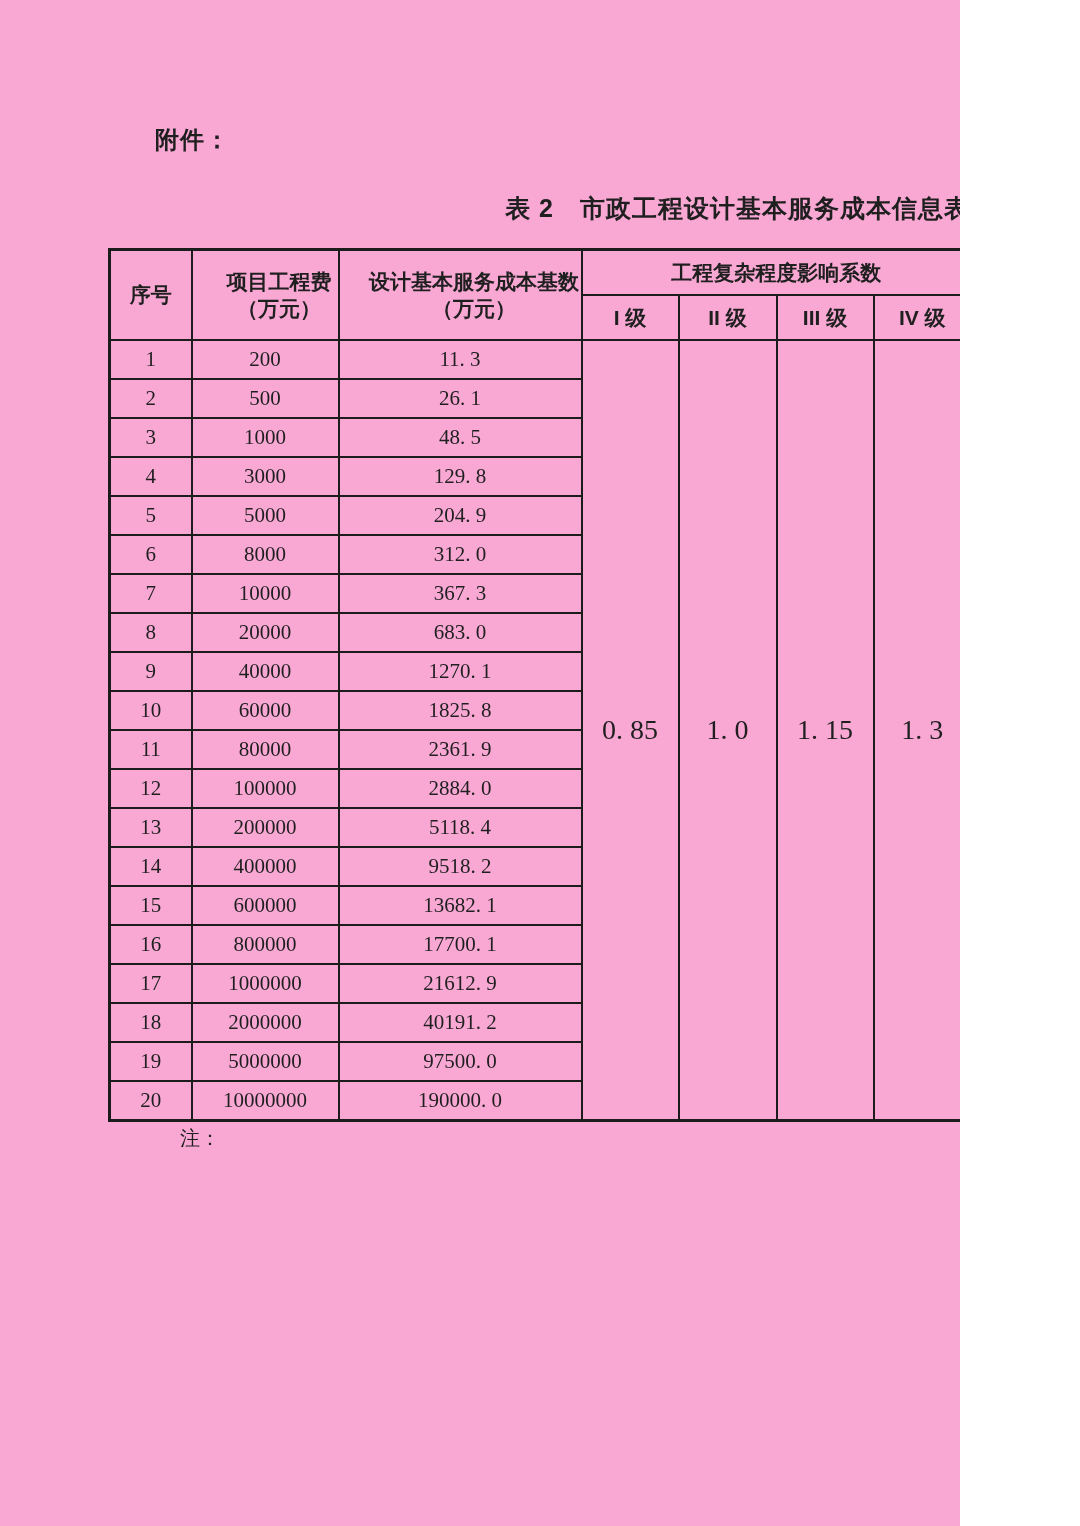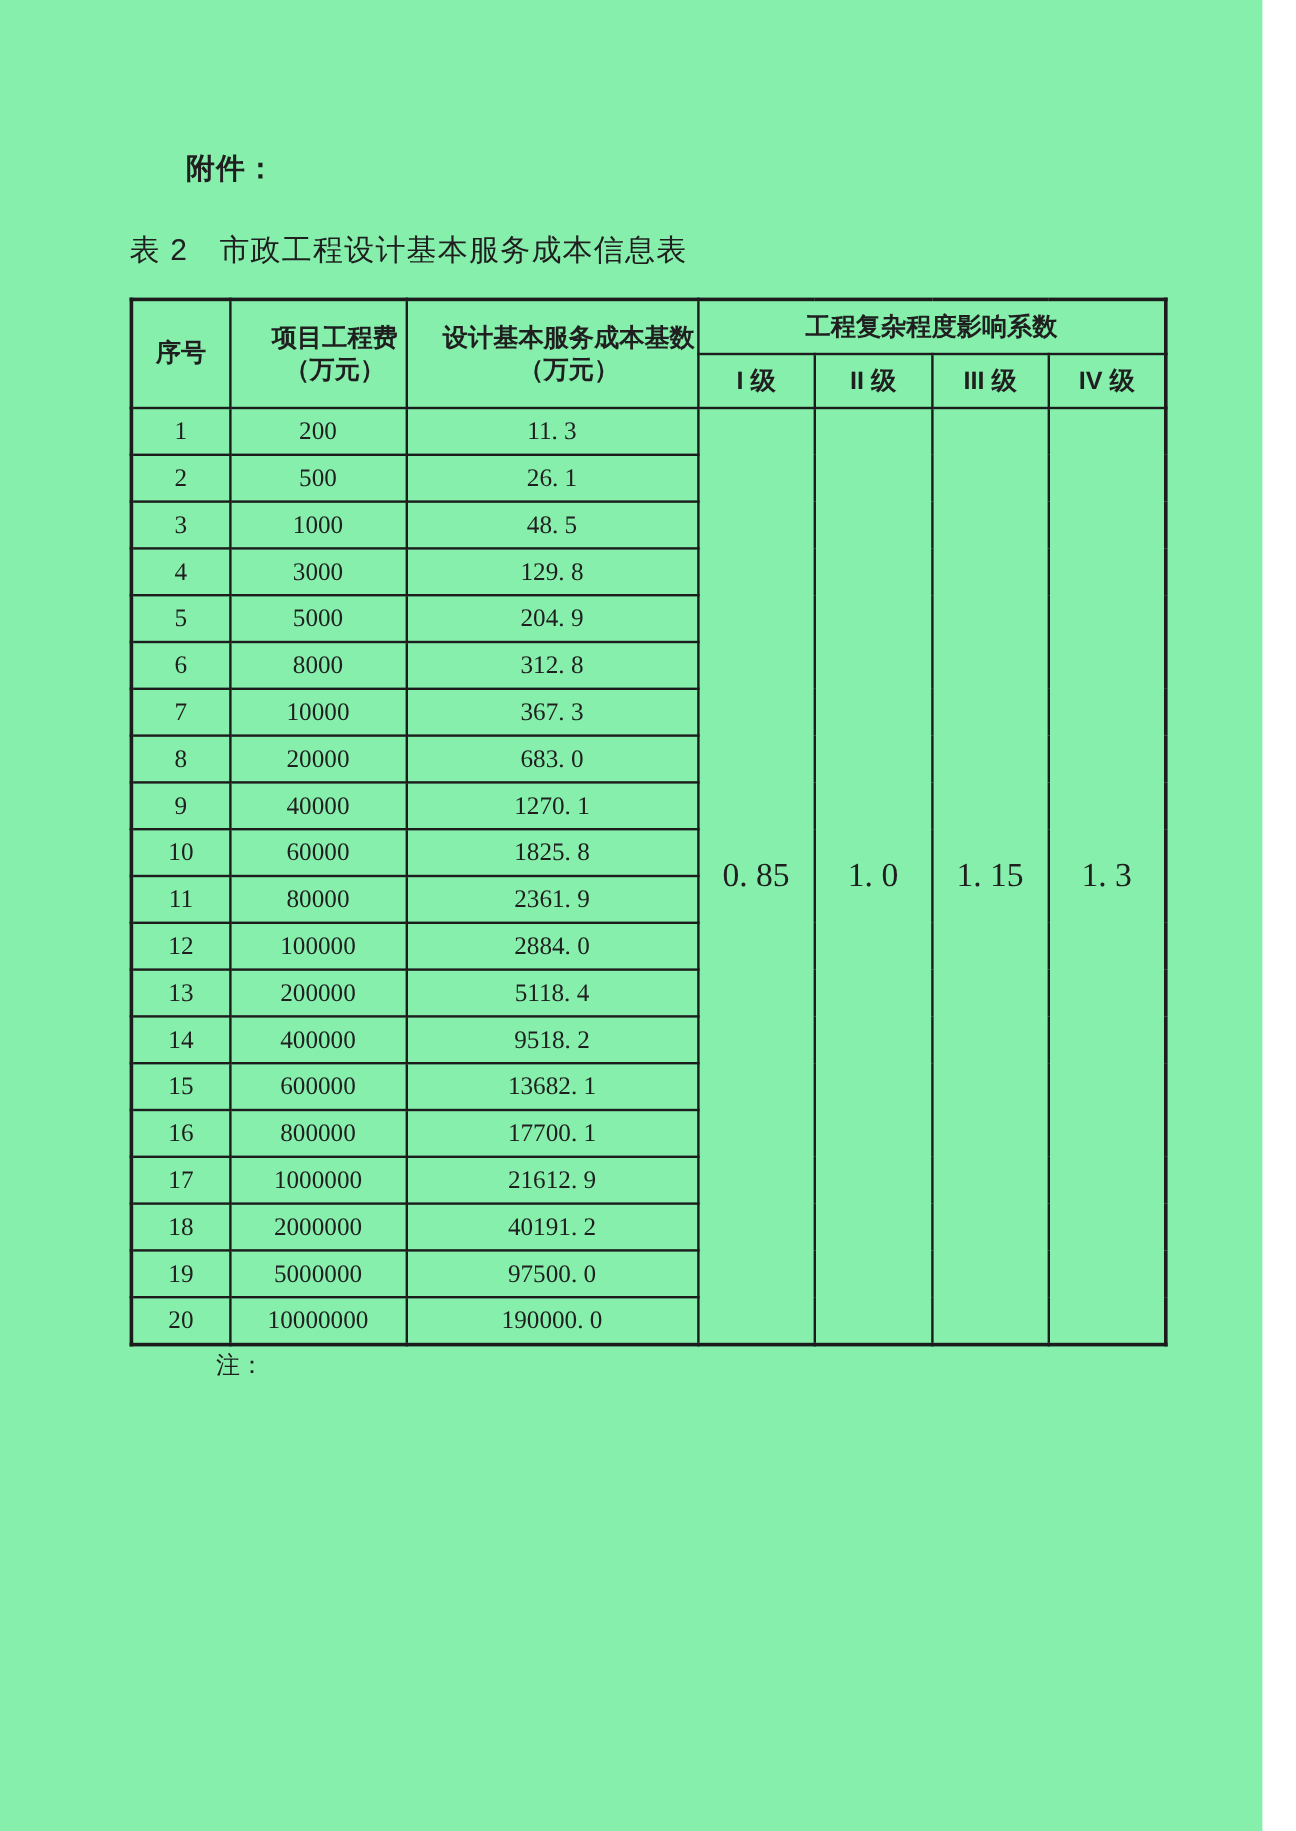--- a/index.html
+++ b/index.html
@@ -1,41 +1,41 @@
 <!DOCTYPE html>
 <html><head>
 <meta charset="utf-8">
 <style>
   html, body { margin: 0; padding: 0; background: #ffffff; }
   .page {
     position: relative;
-    width: 1052px;
+    width: 960px;
     height: 1526px;
-    background: #86efac;
+    background: #f9a8d4;
     color: #1f1f1f;
     font-family: "Liberation Serif", "DejaVu Serif", serif;
     overflow: hidden;
   }
   .attachment {
     position: absolute;
     left: 155px;
     top: 124px;
     font-family: "Liberation Sans", "DejaVu Sans", sans-serif;
     font-weight: 700;
     font-size: 24px;
     letter-spacing: 1px;
   }
   .title {
     position: absolute;
     left: 108px;
     top: 192px;
     width: 862px;
-    text-align: left;
+    text-align: right;
     font-family: "Liberation Sans", "DejaVu Sans", sans-serif;
-    font-weight: 400;
+    font-weight: 700;
     font-size: 25px;
     letter-spacing: 1px;
   }
   table.cost-table {
     position: absolute;
     left: 108px;
     top: 248px;
     width: 862px;
     border-collapse: collapse;
     table-layout: fixed;
@@ -142,21 +142,21 @@
           <td>129. 8</td>
         </tr>
         <tr>
           <td>5</td>
           <td>5000</td>
           <td>204. 9</td>
         </tr>
         <tr>
           <td>6</td>
           <td>8000</td>
-          <td>312. 8</td>
+          <td>312. 0</td>
         </tr>
         <tr>
           <td>7</td>
           <td>10000</td>
           <td>367. 3</td>
         </tr>
         <tr>
           <td>8</td>
           <td>20000</td>
           <td>683. 0</td>

